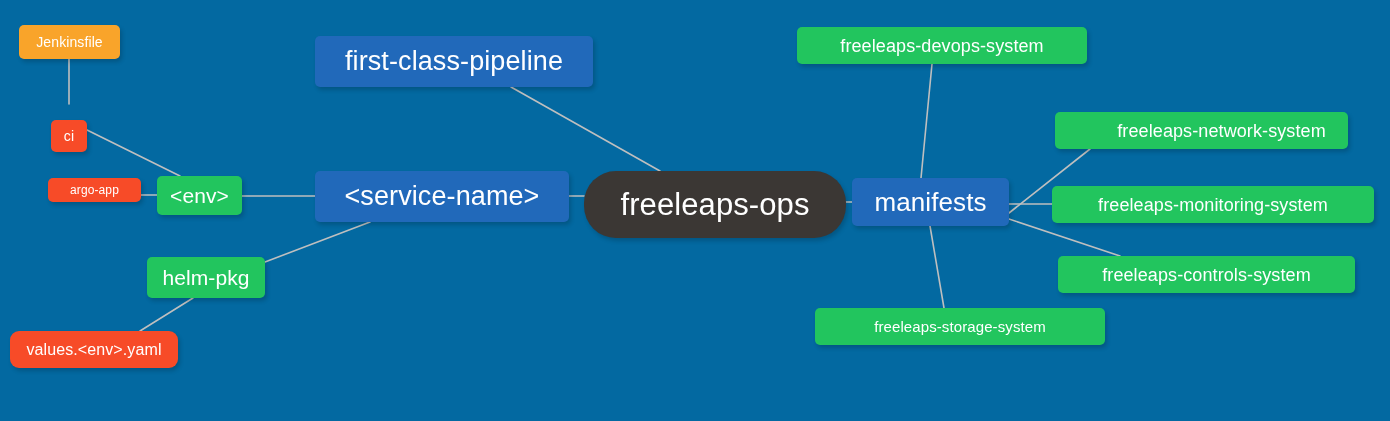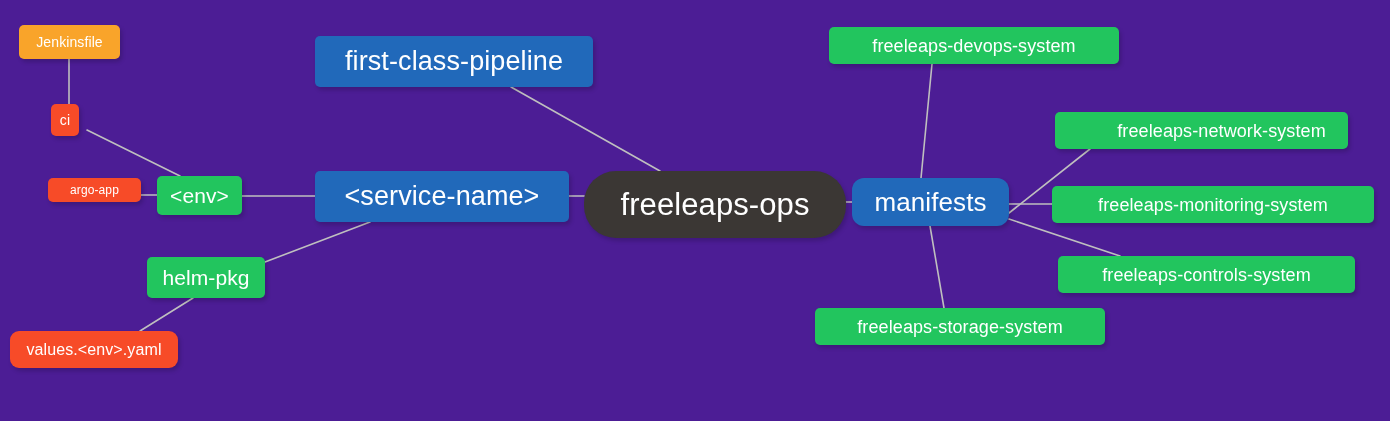--- a/index.html
+++ b/index.html
@@ -9,21 +9,21 @@
     background: #ffffff;
   }
   body {
     font-family: "Liberation Sans", sans-serif;
     -webkit-font-smoothing: antialiased;
   }
   #stage {
     position: relative;
     width: 1390px;
     height: 421px;
-    background: #4c1d95;
+    background: #0369a1;
     overflow: hidden;
   }
   #edges {
     position: absolute;
     left: 0;
     top: 0;
     width: 1390px;
     height: 421px;
     pointer-events: none;
   }
@@ -64,21 +64,21 @@
       <line x1="921" y1="178" x2="932" y2="64" stroke="#bfbfbf" stroke-width="1.6" stroke-linecap="round"></line>
       <line x1="1009" y1="213" x2="1090" y2="149" stroke="#bfbfbf" stroke-width="1.6" stroke-linecap="round"></line>
       <line x1="1009" y1="204" x2="1052" y2="204" stroke="#bfbfbf" stroke-width="1.6" stroke-linecap="round"></line>
       <line x1="1009" y1="219" x2="1120" y2="256" stroke="#bfbfbf" stroke-width="1.6" stroke-linecap="round"></line>
       <line x1="930" y1="226" x2="944" y2="308" stroke="#bfbfbf" stroke-width="1.6" stroke-linecap="round"></line>
     </svg>
   <div id="nodes">
       <div class="node n-orange" style="left: 19px; top: 25px; width: 101px; height: 34px; font-size: 14px;">
         <span>Jenkinsfile</span>
       </div>
-      <div class="node n-red" style="left: 51px; top: 104px; width: 28px; height: 32px; font-size: 14px;">
+      <div class="node n-red" style="left: 51px; top: 120px; width: 36px; height: 32px; font-size: 14px;">
         <span>ci</span>
       </div>
       <div class="node n-red" style="left: 32px; top: 178px; width: 93px; height: 24px; font-size: 12px; margin-left: 16px;">
         <span>argo-app</span>
       </div>
       <div class="node n-green" style="left: 157px; top: 176px; width: 85px; height: 39px; font-size: 21px;">
         <span>&lt;env&gt;</span>
       </div>
       <div class="node n-green" style="left: 147px; top: 257px; width: 118px; height: 41px; font-size: 21px;">
         <span>helm-pkg</span>
@@ -88,32 +88,32 @@
       </div>
       <div class="node n-blue" style="left: 315px; top: 36px; width: 278px; height: 51px; font-size: 27px;">
         <span>first-class-pipeline</span>
       </div>
       <div class="node n-blue" style="left: 315px; top: 171px; width: 254px; height: 51px; font-size: 27px;">
         <span>&lt;service-name&gt;</span>
       </div>
       <div class="node n-root" style="left: 584px; top: 171px; width: 262px; height: 67px; font-size: 31px;">
         <span>freeleaps-ops</span>
       </div>
-      <div class="node n-blue" style="left: 852px; top: 178px; width: 157px; height: 48px; font-size: 26px; border-radius: 12px;">
+      <div class="node n-blue" style="left: 852px; top: 178px; width: 157px; height: 48px; font-size: 26px;">
         <span>manifests</span>
       </div>
-      <div class="node n-green" style="left: 797px; top: 27px; width: 290px; height: 37px; font-size: 18px; margin-left: 32px;">
+      <div class="node n-green" style="left: 797px; top: 27px; width: 290px; height: 37px; font-size: 18px;">
         <span>freeleaps-devops-system</span>
       </div>
       <div class="node n-green" style="left: 1055px; top: 112px; width: 293px; height: 37px; font-size: 18px; padding-left: 40px;">
         <span>freeleaps-network-system</span>
       </div>
       <div class="node n-green" style="left: 1052px; top: 186px; width: 322px; height: 37px; font-size: 18px;">
         <span>freeleaps-monitoring-system</span>
       </div>
       <div class="node n-green" style="left: 1058px; top: 256px; width: 297px; height: 37px; font-size: 18px;">
         <span>freeleaps-controls-system</span>
       </div>
-      <div class="node n-green" style="left: 815px; top: 308px; width: 290px; height: 37px; font-size: 18px;">
+      <div class="node n-green" style="left: 815px; top: 308px; width: 290px; height: 37px; font-size: 15px;">
         <span>freeleaps-storage-system</span>
       </div>
     </div>
 </div>
 
 </body></html>

